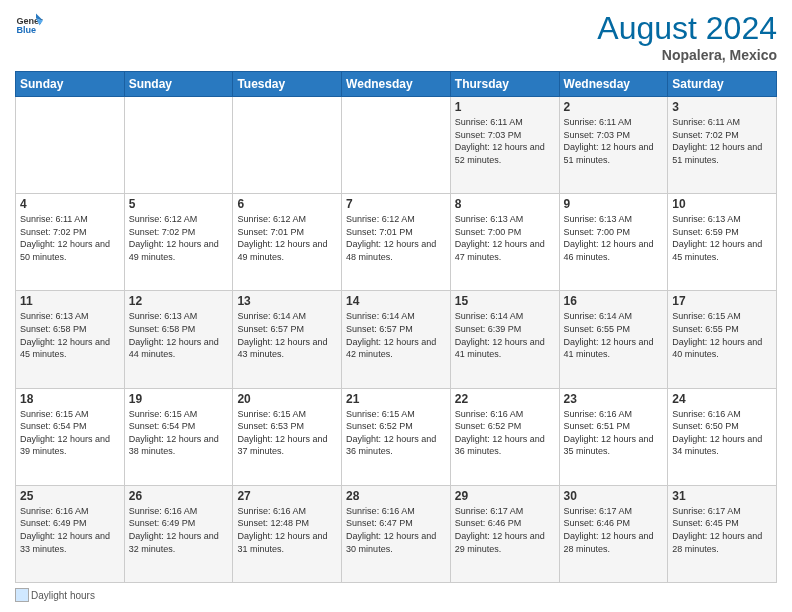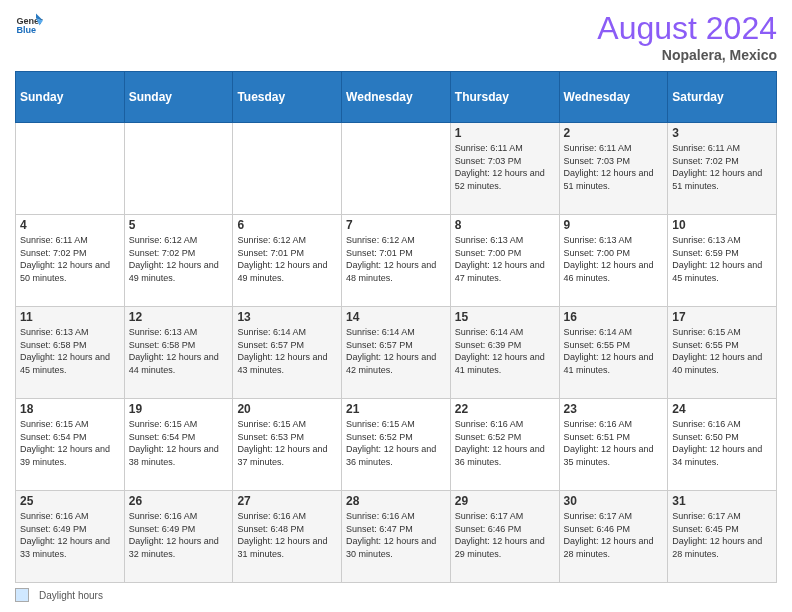--- a/index.html
+++ b/index.html
@@ -31,40 +31,40 @@
     .logo-icon {
       width: 28px;
       height: 28px;
     }
     .title-block {
       text-align: right;
     }
     .month-year {
       font-size: 32px;
       font-weight: normal;
-      color: #8b5cf6;
+      color: #0369a1;
     }
     .location {
       font-size: 14px;
       color: #555;
       font-weight: bold;
     }
     .calendar {
       flex: 1;
       border: 1px solid #ccc;
       border-collapse: collapse;
       width: 100%;
       table-layout: fixed;
     }
     .calendar th {
       background-color: #2979c0;
       color: white;
       font-size: 12px;
       font-weight: bold;
-      padding: 18px 4px;
+      padding: 5px 4px;
       text-align: left;
       border: 1px solid #1a5fa0;
     }
     .calendar td {
       border: 1px solid #ccc;
       vertical-align: top;
       padding: 3px 4px;
       font-size: 9.5px;
       color: #333;
       background: #fff;
@@ -89,21 +89,21 @@
     }
     .empty-cell {
       background: #fff !important;
     }
     .footer {
       margin-top: 5px;
       font-size: 10px;
       color: #555;
       display: flex;
       align-items: center;
-      gap: 10px;
+      gap: 2px;
     }
     .footer-box {
       width: 14px;
       height: 14px;
       background: #d0e8ff;
       border: 1px solid #aaa;
       display: inline-block;
     }
   </style>
 </head>
@@ -329,21 +329,21 @@
           <td>
             <span class="day-num">26</span>
             <div class="cell-info">Sunrise: 6:16 AM
 Sunset: 6:49 PM
 Daylight: 12 hours
 and 32 minutes.</div>
           </td>
           <td>
             <span class="day-num">27</span>
             <div class="cell-info">Sunrise: 6:16 AM
-Sunset: 6:48 PM
+Sunset: 12:48 PM
 Daylight: 12 hours
 and 31 minutes.</div>
           </td>
           <td>
             <span class="day-num">28</span>
             <div class="cell-info">Sunrise: 6:16 AM
 Sunset: 6:47 PM
 Daylight: 12 hours
 and 30 minutes.</div>
           </td>

